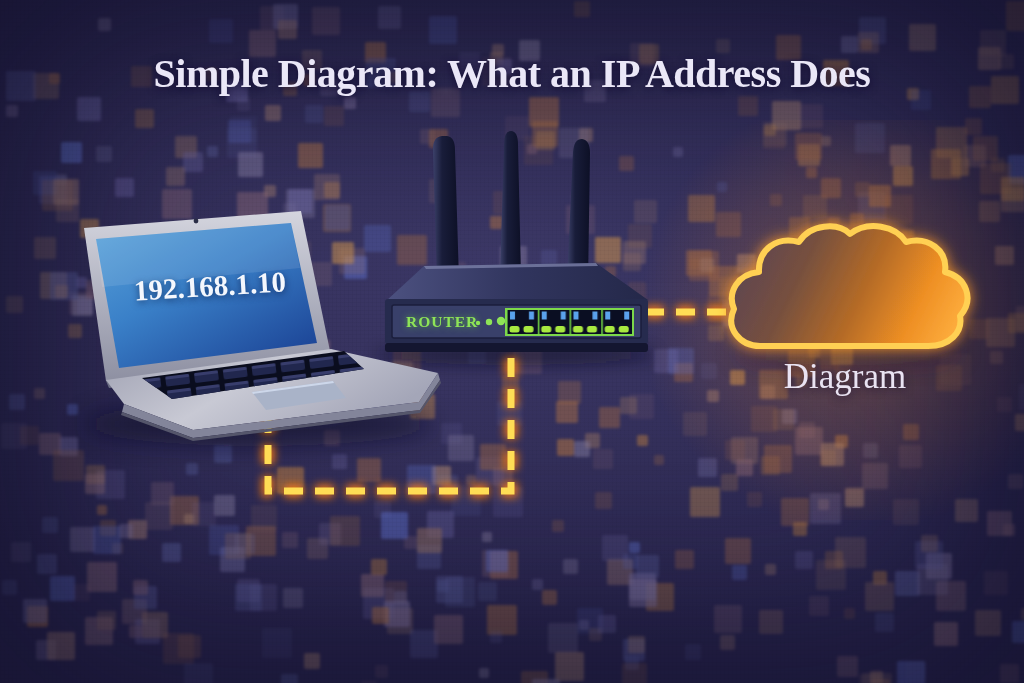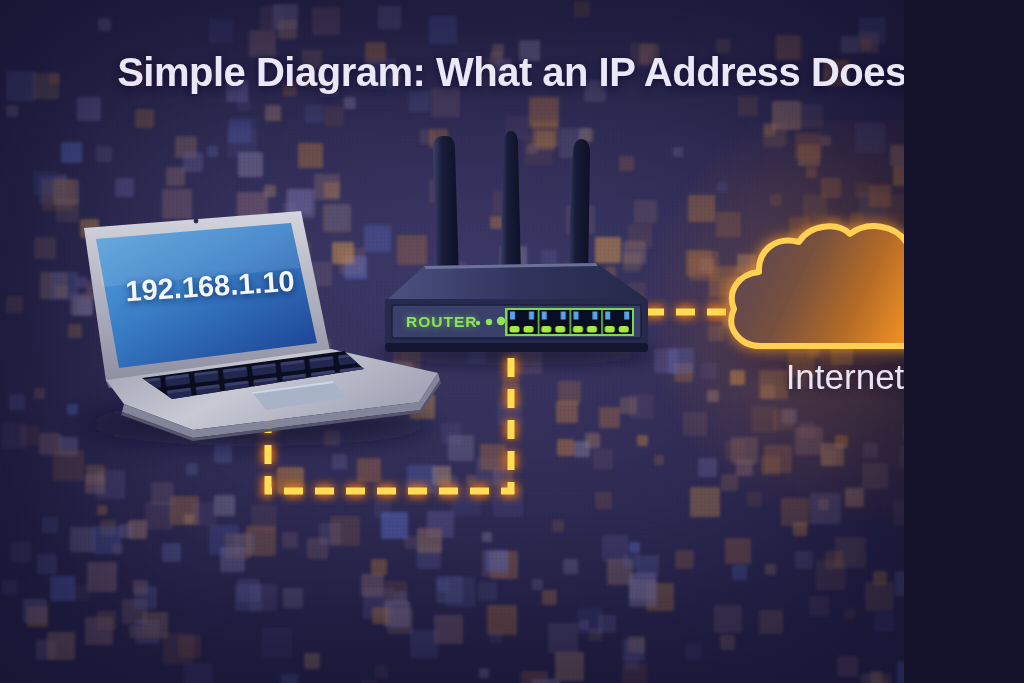--- a/index.html
+++ b/index.html
@@ -1,18 +1,18 @@
 <!DOCTYPE html>
 <html><head>
 <meta charset="utf-8">
 <style>
   html,body{margin:0;padding:0;background:#14122b;}
   #stage{
-    position:relative;width:904px;height:683px;overflow:hidden;
-    font-family:Liberation Sans, sans-serif;
+    position:relative;width:1024px;height:683px;overflow:hidden;
+    font-family:Liberation Serif, serif;
     background:radial-gradient(ellipse 70% 55% at 50% 40%, #3d3968 0%, #332f5a 55%, #2a264f 100%);
   }
   #mosaic{position:absolute;inset:0;filter:blur(1.4px);}
   .sq{position:absolute;border-radius:2px;}
   #texture{
     position:absolute;inset:0;opacity:.5;pointer-events:none;
     background:
       repeating-linear-gradient(0deg, rgba(0,0,0,.06) 0 1px, transparent 1px 4px),
       repeating-linear-gradient(90deg, rgba(0,0,0,.06) 0 1px, transparent 1px 4px);
   }
@@ -657,14 +657,14 @@
            C 838 222 810 224 799 242
            C 776 236 758 250 759 272
            C 738 274 727 292 734 309
            C 725 328 740 346 760 346 Z" fill="url(#cloudGrad)" stroke="#ffd052" stroke-width="6" stroke-linejoin="round"></path>
     </g>
   </svg>
 
   <div class="label" id="title">Simple Diagram: What an IP Address Does</div>
   <div class="label" id="ip-label">192.168.1.10</div>
   <div class="label" id="router-label">ROUTER</div>
-  <div class="label" id="internet-label">Internet</div>
+  <div class="label" id="internet-label">Diagram</div>
 </div>
 
 </body></html>

